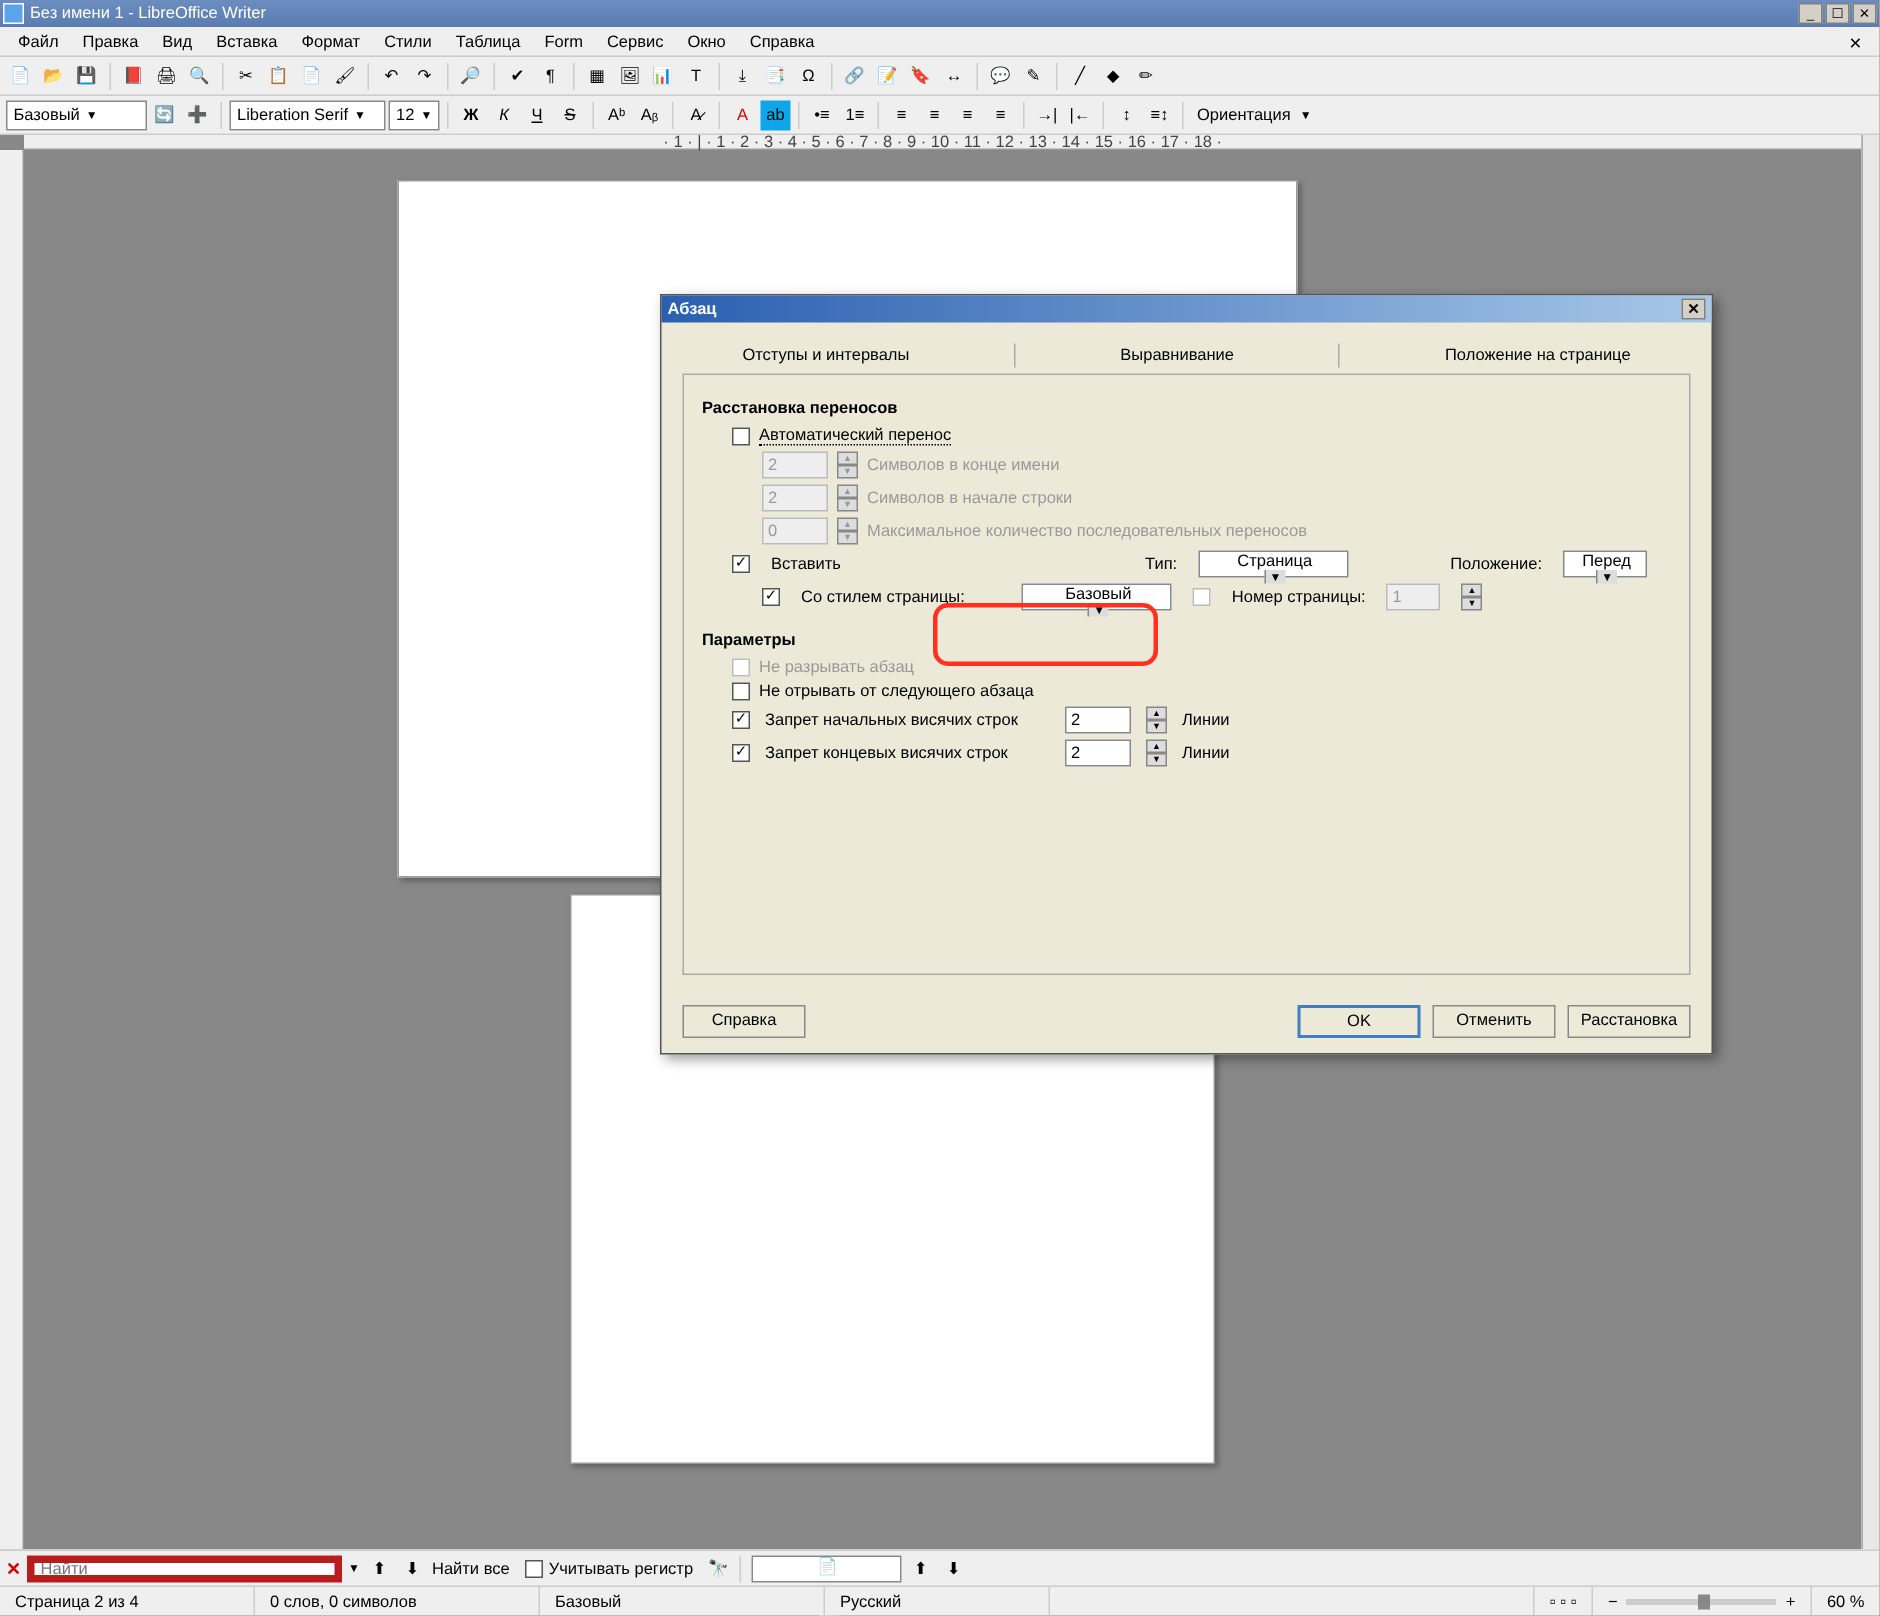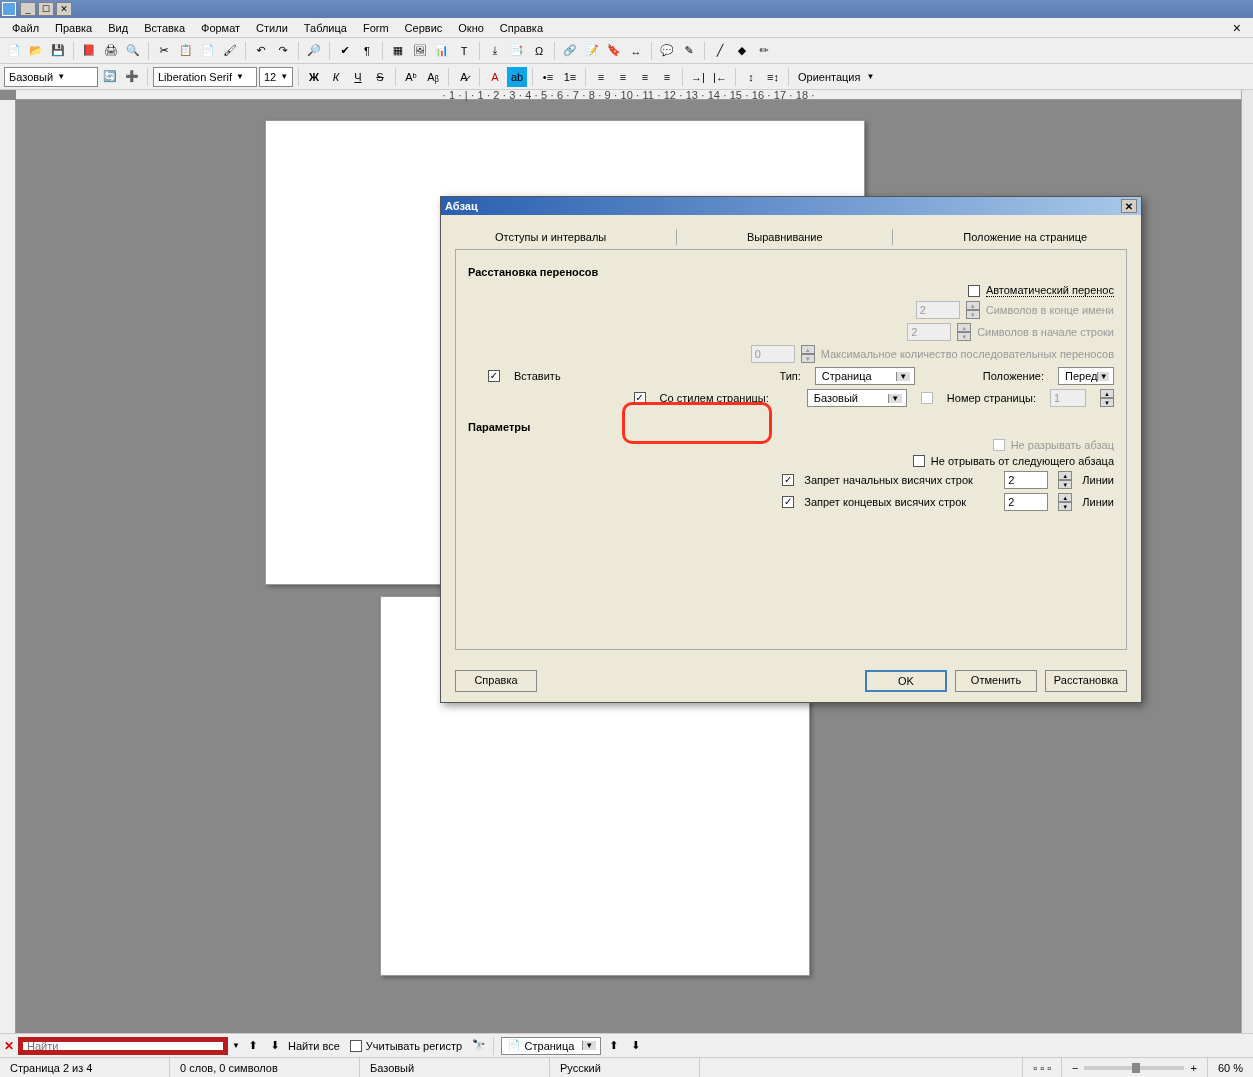--- a/index.html
+++ b/index.html
@@ -52,45 +52,46 @@
 .dialog { position: absolute; left: 440px; top: 196px; width: 702px; background: #ece9d8; border: 1px solid #555; box-shadow: 3px 3px 8px rgba(0,0,0,0.4); }
 .dlg-title { height: 18px; background: linear-gradient(to right, #2a5fb0, #a8c8e8); color: #fff; display: flex; align-items: center; padding: 0 4px; font-weight: bold; }
 .dlg-title .ttl { flex: 1; }
 .dlg-close { width: 16px; height: 14px; background: #d4d0c8; border: 1px solid #808080; color: #000; display: flex; align-items: center; justify-content: center; font-size: 10px; cursor: pointer; }
 .dlg-body { padding: 10px 14px; }
 .tabs-row { display: flex; justify-content: space-between; padding: 4px 0; }
 .tab { padding: 2px 10px; cursor: pointer; color: #000; }
 .tab-sep { width: 1px; background: #aaa; }
 .panel { border: 1px solid #aaa; border-top: none; padding: 10px 12px; min-height: 400px; position: relative; }
 .section-h { font-weight: bold; margin: 6px 0; }
-.row { display: flex; align-items: center; margin: 4px 0; gap: 6px; justify-content: flex-end; }
+.row { display: flex; align-items: center; margin: 4px 16px; gap: 6px; }
 .indent { margin-left: 20px; }
 .indent2 { margin-left: 40px; }
 .chk { width: 12px; height: 12px; border: 1px solid #555; background: #fff; display: inline-flex; align-items: center; justify-content: center; font-size: 9px; }
 .chk.checked::after { content: "✓"; color: #000; font-size: 10px; line-height: 1; }
 .disabled { color: #999; }
 .disabled .chk { border-color: #bbb; }
 .spin-inp { width: 44px; height: 18px; border: 1px solid #888; background: #fff; display: flex; align-items: center; padding: 0 3px; }
 .spin-inp.dis { background: #eee; color: #999; border-color: #bbb; }
 .spin-btns { display: flex; flex-direction: column; }
 .spin-btn { width: 14px; height: 9px; border: 1px solid #888; background: #ddd; font-size: 6px; display: flex; align-items: center; justify-content: center; cursor: pointer; }
-.combo { height: 18px; border: 1px solid #888; background: #fff; display: flex; align-items: center; padding: 0 4px 0 6px; }
+.combo { height: 18px; border: 1px solid #888; background: #fff; display: flex; align-items: center; padding: 0 4px 0 6px; flex-direction: column; }
 .combo .lbl { flex: 1; }
 .combo .arr { width: 14px; text-align: center; background: #ddd; border-left: 1px solid #888; font-size: 8px; }
 .dotted-underline { border-bottom: 1px dotted #000; }
 .highlight-box { position: absolute; border: 3px solid #ff3020; border-radius: 10px; pointer-events: none; }
 .dlg-buttons { display: flex; padding: 10px 14px; gap: 8px; }
 .dlg-btn { padding: 3px 0; width: 82px; border: 1px solid #888; background: #ece9d8; cursor: pointer; text-align: center; }
 .dlg-btn.default { border: 2px solid #4080c0; }
 </style>
 </head>
 <body>
 
 <div class="titlebar">
   <div class="icon-doc"></div>
+  <span class="titlebar-text">Без имени 1 - LibreOffice Writer</span>
   <div class="titlebar-btns">
     <div>_</div>
     <div>☐</div>
     <div>✕</div>
   </div>
 </div>
 
 <div class="menubar">
   <span>Файл</span>
   <span>Правка</span>

